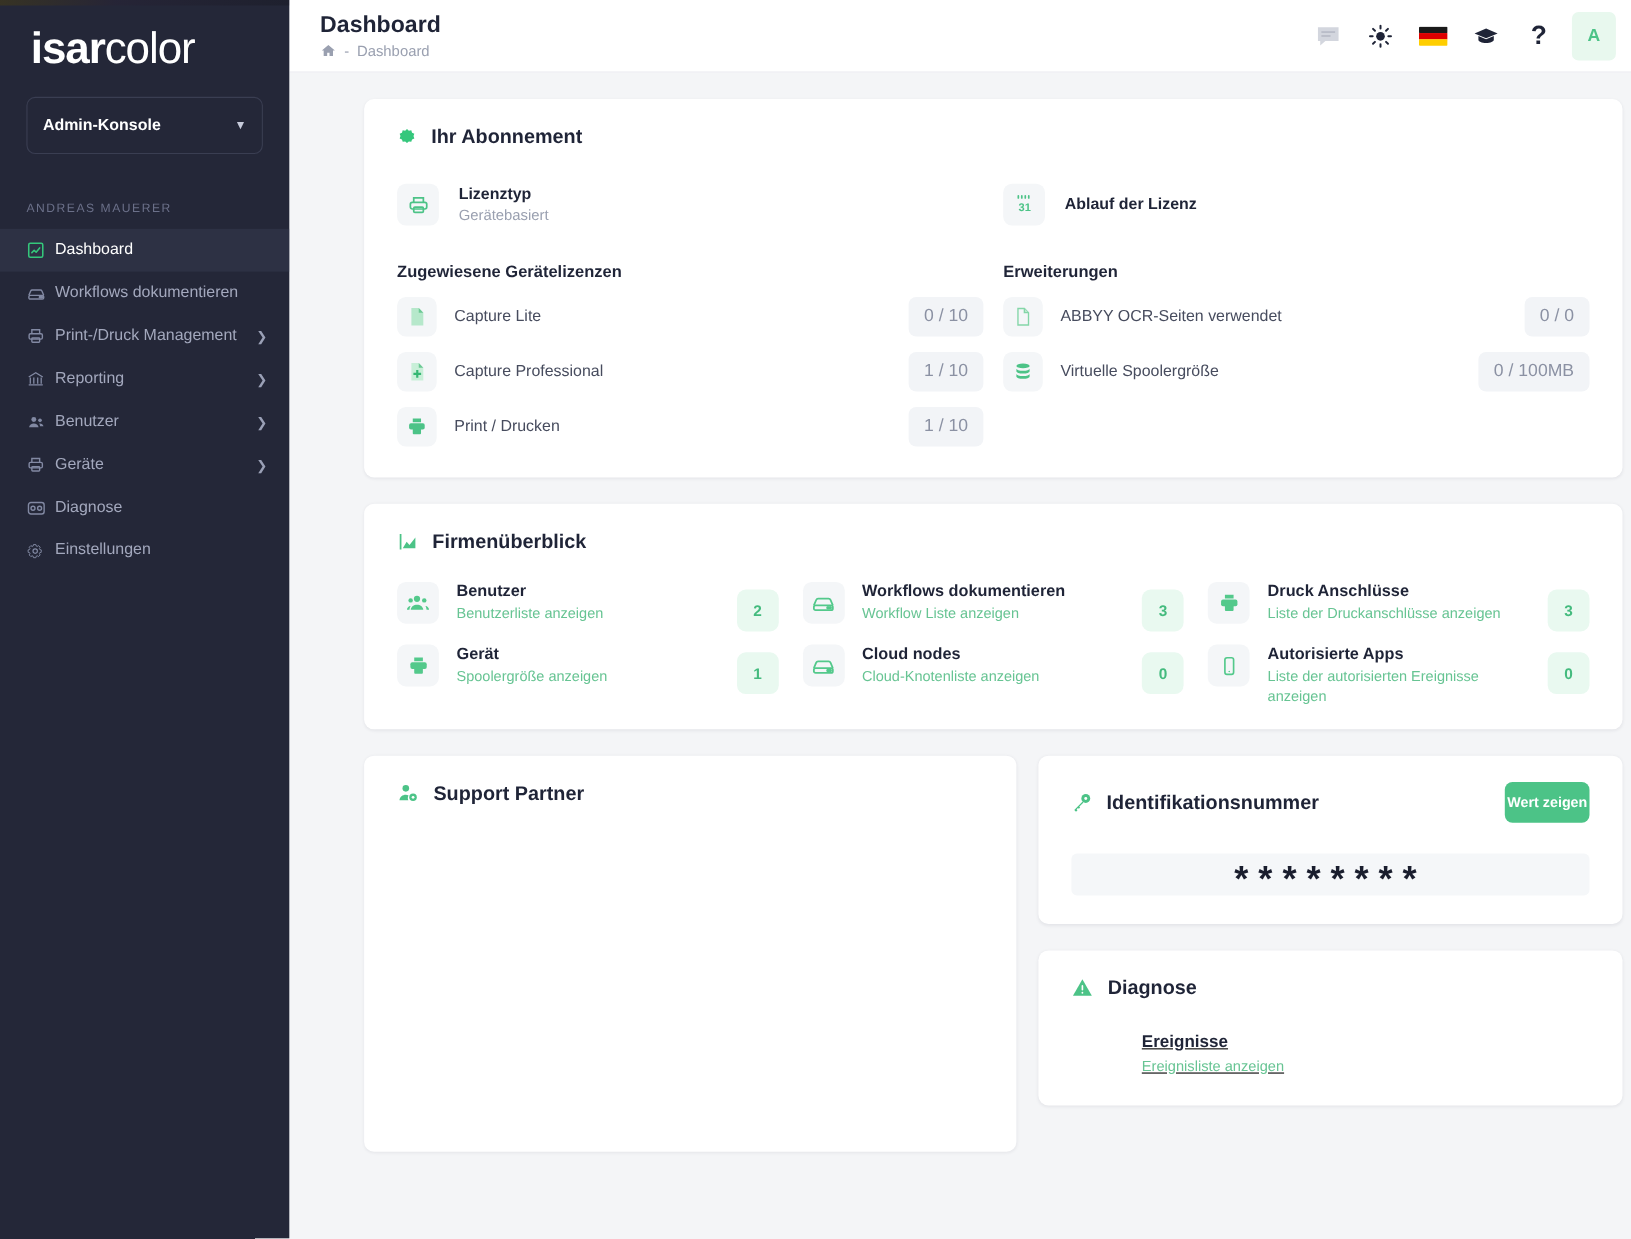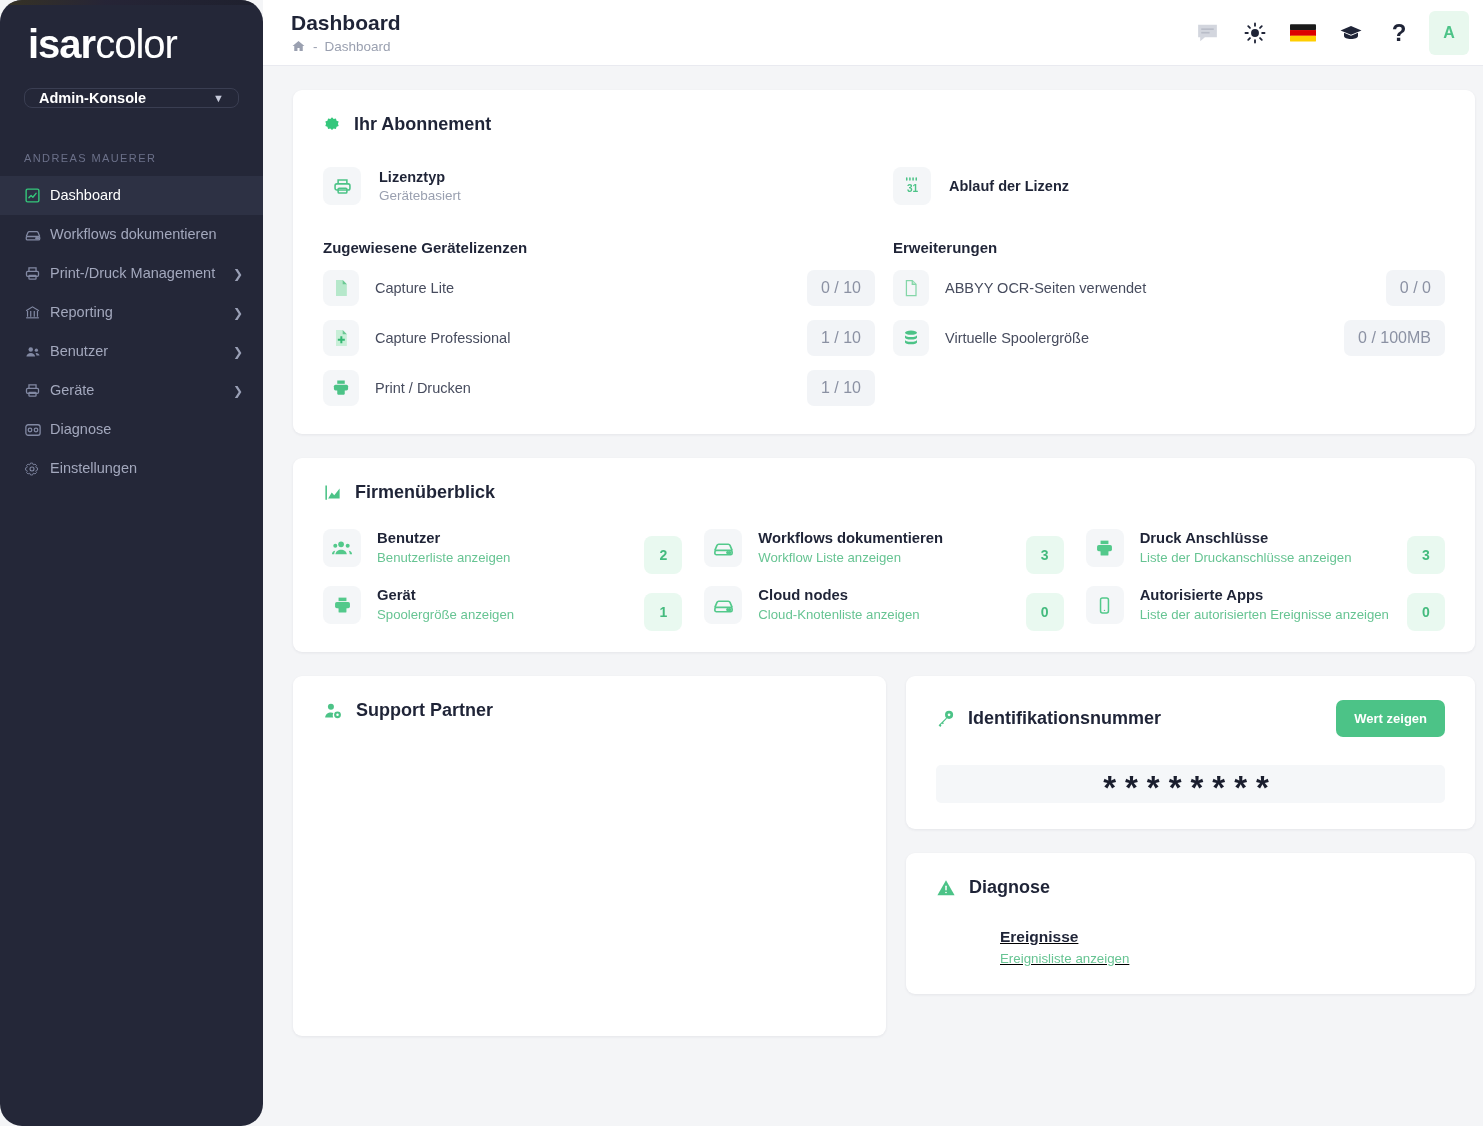--- a/index.html
+++ b/index.html
@@ -10,37 +10,36 @@
     overflow: hidden;
   }
   .app { display: flex; width: 1483px; height: 1126px; }
 
   
   .sidebar {
     width: 263px; min-width: 263px; height: 1126px;
     background: #242738;
     position: relative;
     overflow: hidden;
-    border-radius: 22px;
   }
   .sidebar-topstrip{
     position:absolute; top:0; left:0; right:0; height:5px;
     background: linear-gradient(90deg,#3a3520 0%,#262436 40%,#1d1f2c 100%);
     opacity:.85;
   }
   .brand {
     padding: 22px 0 6px 28px;
     font-size: 40px; font-weight: 400; letter-spacing: -1px;
     color: #ffffff; line-height: 1.1;
   }
   .brand b { font-weight: 800; }
   .brand .light { color: #ffffff; font-weight: 300; }
   .console-select {
     margin: 16px 24px 0 24px;
-    height: 20px;
+    height: 52px;
     border: 1px solid #3a3e52;
     border-radius: 8px;
     display: flex; align-items: center; justify-content: space-between;
     padding: 0 14px;
     color: #ffffff; font-size: 14.5px; font-weight: 700;
     background: transparent;
     cursor: pointer;
   }
   .console-select .chev { font-size: 11px; color: #c6cada; }
   .sidebar-user {
@@ -93,20 +92,21 @@
     width: 40px; height: 44px; border-radius: 6px;
     background: #e8f8ee; color: #4cc387;
     display: flex; align-items: center; justify-content: center;
     font-size: 16px; font-weight: 600; cursor: pointer;
     margin-left: 4px;
   }
 
   .content {
     flex: 1; overflow: hidden;
     padding: 24px 8px 0 30px;
+    margin-left: 38px;
   }
   .card {
     background: #ffffff;
     border-radius: 9px;
     box-shadow: 0 1px 3px rgba(25,30,60,.07);
     padding: 24px 30px 28px 30px;
     margin-bottom: 24px;
   }
   .card-head { display: flex; align-items: center; gap: 13px; }
   .card-title { font-size: 18px; font-weight: 700; color: #1f2437; }
@@ -159,21 +159,21 @@
 
   
   .bottom-grid { display: grid; grid-template-columns: 593px 1fr; column-gap: 20px; }
   .support-card { min-height: 360px; margin-bottom: 0; }
   .id-card { padding-bottom: 26px; }
   .id-head { display: flex; align-items: center; justify-content: space-between; }
   .btn-green {
     background: #4cc387; color: #ffffff;
     border: none; border-radius: 7px;
     font-size: 13px; font-weight: 700;
-    padding: 11px 18px; cursor: pointer;
+    padding: 11px 2px; cursor: pointer;
     font-family: "Liberation Sans", sans-serif;
   }
   .id-value {
     margin-top: 28px; background: #f5f7f9; border-radius: 5px;
     height: 38px; display: flex; align-items: center; justify-content: center;
     font-size: 33px; letter-spacing: 9px; color: #1a1e2e; font-weight: 700;
     padding-top: 8px;
   }
   .diag-card { margin-top: 22px; margin-bottom: 0; }
   .diag-body { display: flex; align-items: center; margin-top: 30px; padding-left: 64px; }

